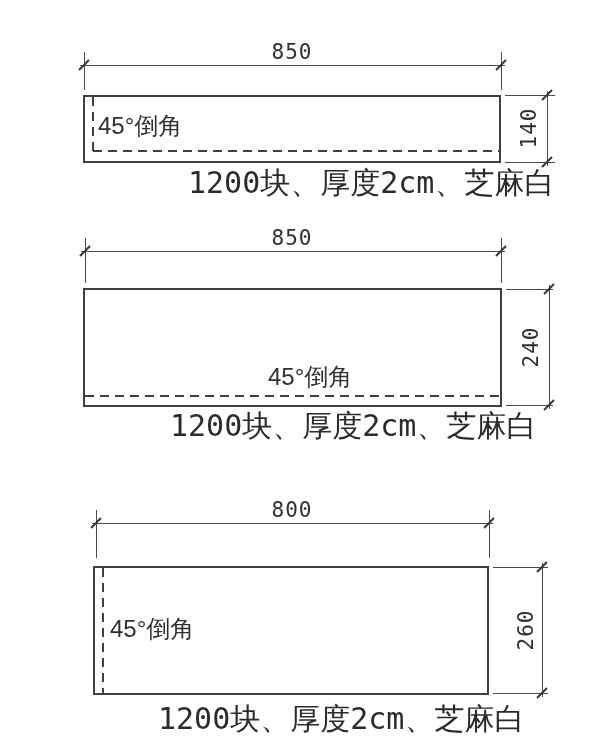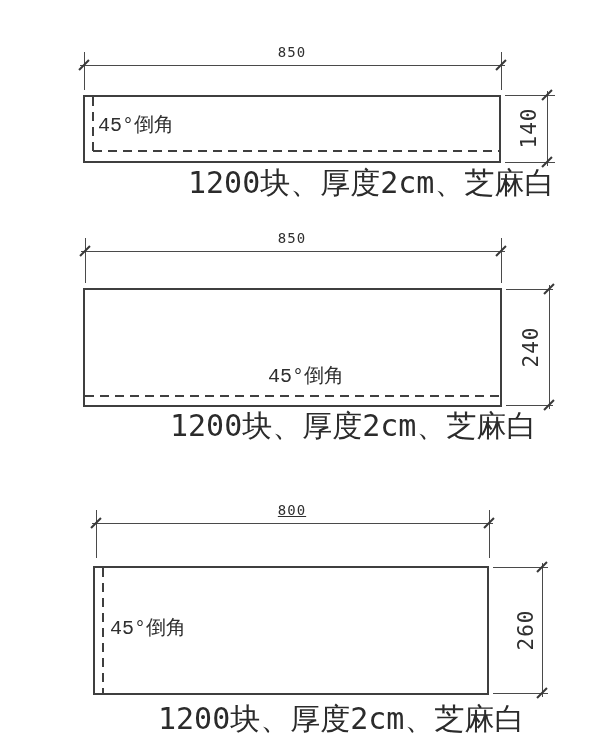--- a/index.html
+++ b/index.html
@@ -9,31 +9,31 @@
   }
   .hline{position:absolute;height:1px;background:#4a4a4a;}
   .vline{position:absolute;width:1px;background:#4a4a4a;}
   .rect{position:absolute;border:2px solid #3f3f3f;box-sizing:border-box;background:transparent;}
   .dashh{position:absolute;height:2px;background:repeating-linear-gradient(90deg,#3f3f3f 0 9px,transparent 9px 15px);}
   .dashv{position:absolute;width:2px;background:repeating-linear-gradient(180deg,#3f3f3f 0 9px,transparent 9px 15px);}
   .tick{position:absolute;width:14px;height:2px;background:#383838;transform:rotate(-45deg);}
   .dimnum{
     position:absolute;width:80px;text-align:center;
     font-family:"DejaVu Sans Mono","Liberation Mono",monospace;
-    font-size:14px;line-height:22px;letter-spacing:1px;color:#2f2f2f;white-space:nowrap;
+    font-size:21px;line-height:22px;letter-spacing:1px;color:#2f2f2f;white-space:nowrap;
   }
   .rot{
     position:absolute;width:80px;height:24px;display:flex;align-items:center;justify-content:center;
     transform:rotate(-90deg);
     font-family:"DejaVu Sans Mono","Liberation Mono",monospace;
     font-size:21px;letter-spacing:1px;color:#2f2f2f;white-space:nowrap;
   }
   .chamfer{
-    position:absolute;font-size:20px;line-height:28px;white-space:nowrap;color:#2f2f2f;
-    font-family:Liberation Mono, monospace;
+    position:absolute;font-size:24px;line-height:28px;white-space:nowrap;color:#2f2f2f;
+    font-family:Liberation Sans, sans-serif;
   }
   .caption{
     position:absolute;font-size:30px;line-height:30px;white-space:nowrap;color:#2b2b2b;
     font-family:"DejaVu Sans Mono","DejaVu Sans","Liberation Sans",sans-serif;
   }
 </style>
 </head>
 <body>
 
 <div id="canvas">
@@ -85,21 +85,21 @@
     <div class="caption" style="left:170px;top:411px;">1200块、厚度2cm、芝麻白</div>
   </div>
 
   <div>
 
     <div class="vline" style="left:96px;top:510px;height:48px;"></div>
     <div class="vline" style="left:489px;top:510px;height:48px;"></div>
     <div class="hline" style="left:92px;top:523px;width:401px;"></div>
     <div class="tick" style="left:89px;top:522px;"></div>
     <div class="tick" style="left:482px;top:522px;"></div>
-    <div class="dimnum" style="left:252px;top:499px;text-decoration:underline;">800</div>
+    <div class="dimnum" style="left:252px;top:499px;">800</div>
 
     <div class="rect" style="left:93px;top:566px;width:396px;height:129px;"></div>
     <div class="dashv" style="left:102px;top:568px;height:125px;"></div>
     <div class="chamfer" style="left:110px;top:615px;">45°倒角</div>
 
     <div class="hline" style="left:493px;top:567px;width:55px;"></div>
     <div class="hline" style="left:493px;top:693px;width:55px;"></div>
     <div class="vline" style="left:542px;top:563px;height:134px;"></div>
     <div class="tick" style="left:535px;top:566px;"></div>
     <div class="tick" style="left:535px;top:692px;"></div>

